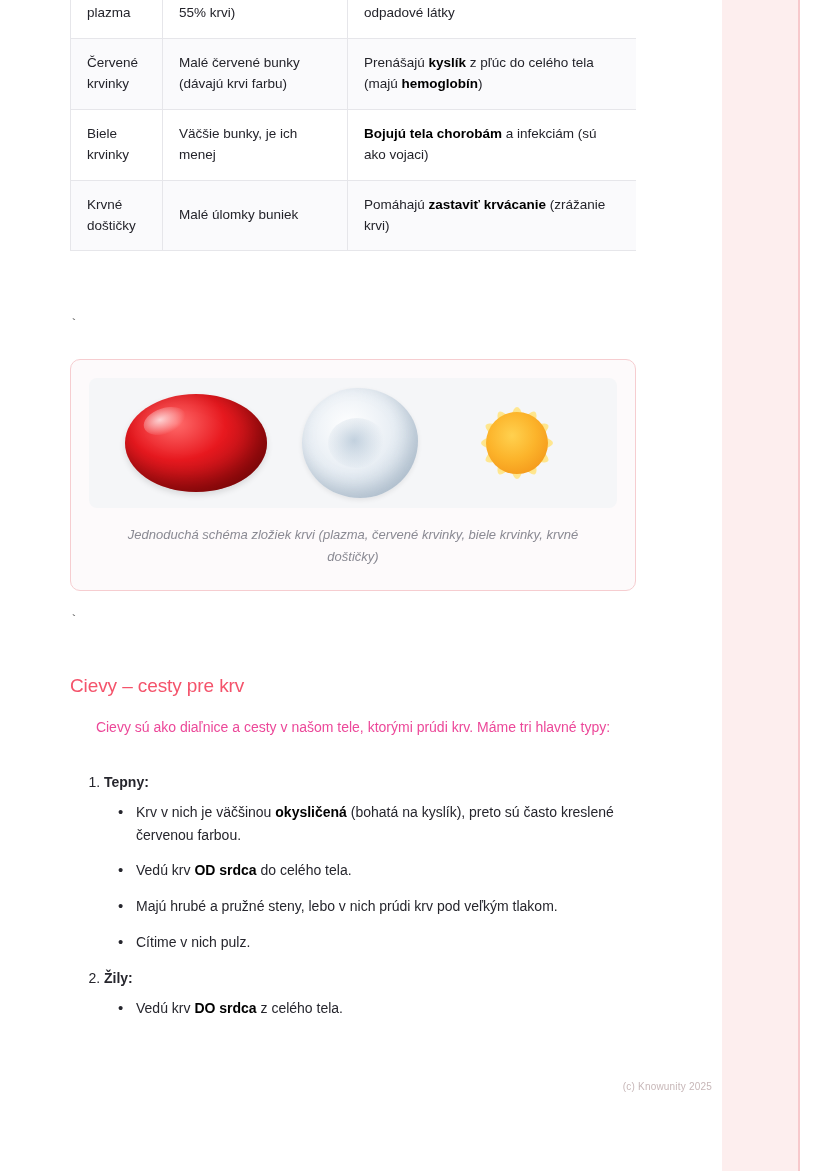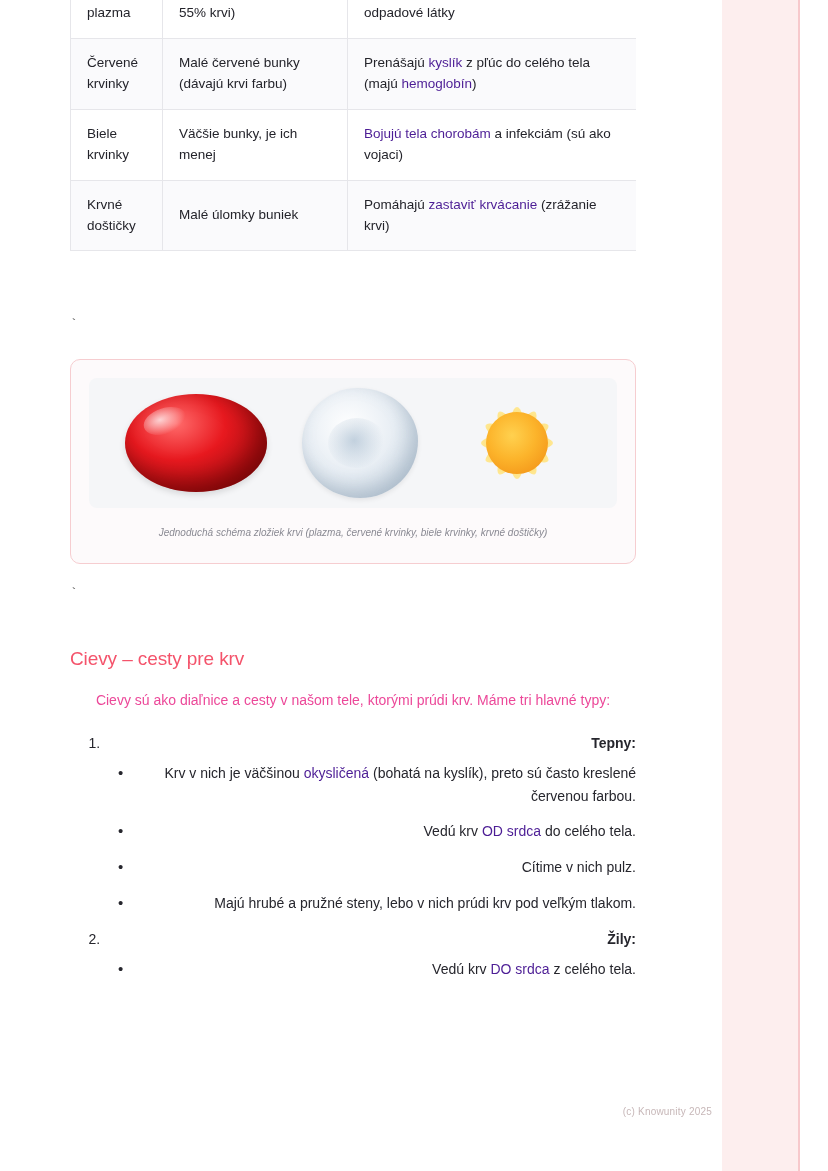--- a/index.html
+++ b/index.html
@@ -75,21 +75,21 @@
     overflow: hidden;
     position: relative;
   }
   .table-inner {
     position: absolute;
     top: -40px;
     left: 0;
     width: 566px;
   }
 
-  b, strong { font-weight: normal; color: #4c1d95; }
+  b, strong { font-weight: bold; color: #000000; }
 
   
   .tick {
     font-family: "Liberation Mono", monospace;
     font-size: 13px;
     color: #444;
     margin: 22px 0 0 0;
     height: 16px;
   }
 
@@ -108,21 +108,21 @@
     height: 130px;
     display: flex;
     align-items: center;
     justify-content: space-around;
     padding: 0 18px;
   }
   .caption {
     margin-top: 16px;
     text-align: center;
     font-style: italic;
-    font-size: 10px;
+    font-size: 13px;
     line-height: 1.7;
     color: #8a8a93;
     padding: 0 30px 4px 30px;
   }
 
   
   .rbc {
     width: 142px;
     height: 98px;
     border-radius: 50%;
@@ -191,25 +191,24 @@
   }
   p.body {
     font-size: 14px;
     line-height: 1.72;
     color: #ec4899;
     margin: 18px 0 0 0;
     text-align: center;
   }
 
   ol.main-list {
-    margin: 20px 0 0 0;
+    margin: 32px 0 0 0;
     padding-left: 34px;
     font-size: 14px;
     color: #26262d;
-    text-align: right;
   }
   ol.main-list > li {
     line-height: 1.7;
     margin-bottom: 4px;
   }
   ol.main-list > li > .li-title { font-weight: bold; }
   ul.sub-list {
     list-style: none;
     margin: 6px 0 14px 0;
     padding-left: 14px;
@@ -227,21 +226,21 @@
     position: absolute;
     left: 0;
     top: -1px;
     font-size: 15px;
     color: #26262d;
   }
 
   .footer-credit {
     position: absolute;
     right: 116px;
-    top: 1106px;
+    top: 1081px;
     font-size: 10px;
     color: #c7b7b8;
     letter-spacing: 0.2px;
   }
 </style>
 </head>
 <body>
 
 <div class="page">
 
@@ -306,22 +305,22 @@
 
     <div class="tick">`</div>
 
     <h2 class="section-title">Cievy – cesty pre krv</h2>
     <p class="body">Cievy sú ako diaľnice a cesty v našom tele, ktorými prúdi krv. Máme tri hlavné typy:</p>
 
     <ol class="main-list" id="main-list">
         <li><span class="li-title">Tepny:</span><ul class="sub-list">
             <li>Krv v nich je väčšinou <b>okysličená</b> (bohatá na kyslík), preto sú často kreslené červenou farbou.</li>
             <li>Vedú krv <b>OD srdca</b> do celého tela.</li>
+            <li>Majú hrubé a pružné steny, lebo v nich prúdi krv pod veľkým tlakom.</li>
             <li>Cítime v nich pulz.</li>
-            <li>Majú hrubé a pružné steny, lebo v nich prúdi krv pod veľkým tlakom.</li>
           </ul></li>
         <li><span class="li-title">Žily:</span><ul class="sub-list">
             <li>Vedú krv <b>DO srdca</b> z celého tela.</li>
           </ul></li>
       </ol>
 
   </div>
 
   <div class="footer-credit">(c) Knowunity 2025</div>
 </div>

